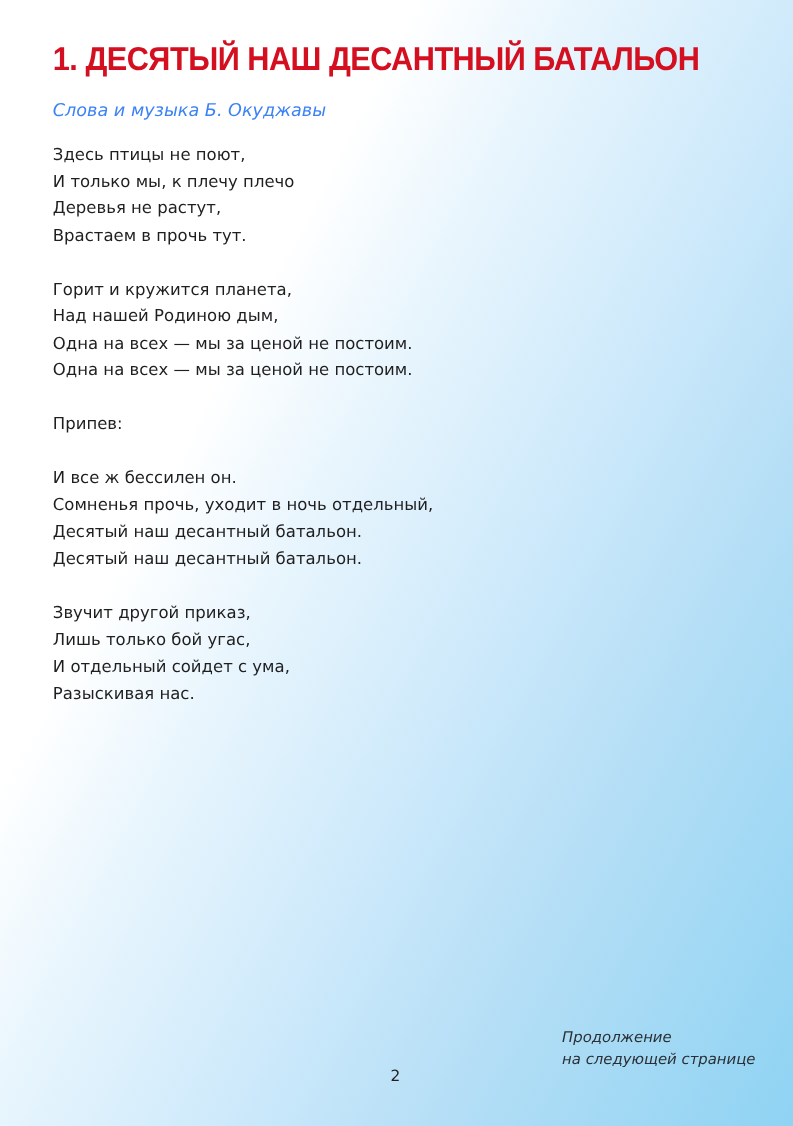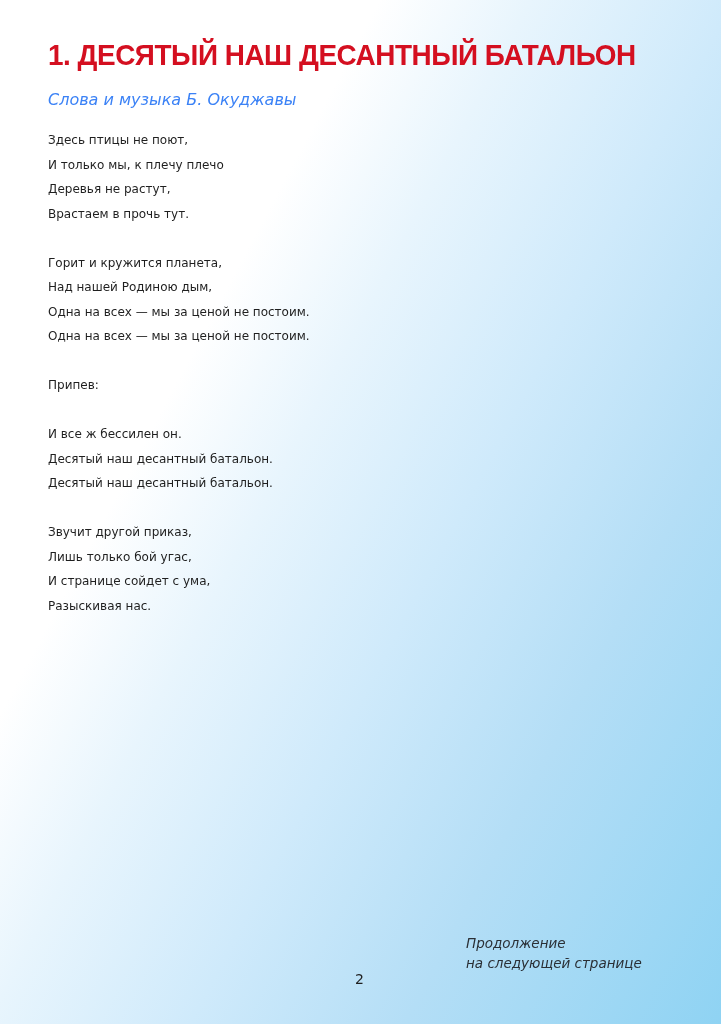--- a/index.html
+++ b/index.html
@@ -36,35 +36,35 @@
       white-space: nowrap;
     }
     .lyrics {
       position: absolute;
       left: 48px;
       top: 128px;
     }
     .stanza { margin: 0 0 24.5px 0; }
     .line {
       display: block;
-      font-size: 12px;
+      font-size: 15px;
       line-height: 24.5px;
       white-space: nowrap;
       color: #1f1f1f;
     }
     .continue-note {
       position: absolute;
       left: 466px;
       top: 933px;
       font-style: italic;
       font-size: 13.5px;
       line-height: 20px;
       color: #2a2f35;
     }
-    .continue-note span { display: block; }
+    .continue-note span { display: block; margin-left: 45px; }
     .page-number {
       position: absolute;
       left: 355px;
       top: 971px;
       font-size: 14px;
       color: #1f1f1f;
     }
   </style>
 </head>
 <body>
@@ -83,27 +83,28 @@
     <span class="line">Горит и кружится планета,</span>
     <span class="line">Над нашей Родиною дым,</span>
     <span class="line">Одна на всех — мы за ценой не постоим.</span>
     <span class="line">Одна на всех — мы за ценой не постоим.</span>
   </div>
   <div class="stanza">
     <span class="line">Припев:</span>
   </div>
   <div class="stanza">
     <span class="line">И все ж бессилен он.</span>
+    <span class="line">Сомненья прочь, уходит в ночь отдельный,</span>
     <span class="line">Десятый наш десантный батальон.</span>
     <span class="line">Десятый наш десантный батальон.</span>
   </div>
   <div class="stanza">
     <span class="line">Звучит другой приказ,</span>
     <span class="line">Лишь только бой угас,</span>
-    <span class="line">И странице сойдет с ума,</span>
+    <span class="line">И отдельный сойдет с ума,</span>
     <span class="line">Разыскивая нас.</span>
   </div>
 </div>
 
 <div class="continue-note">
   <span>Продолжение</span>
   <span>на следующей странице</span>
 </div>
 
 <div class="page-number">2</div>

